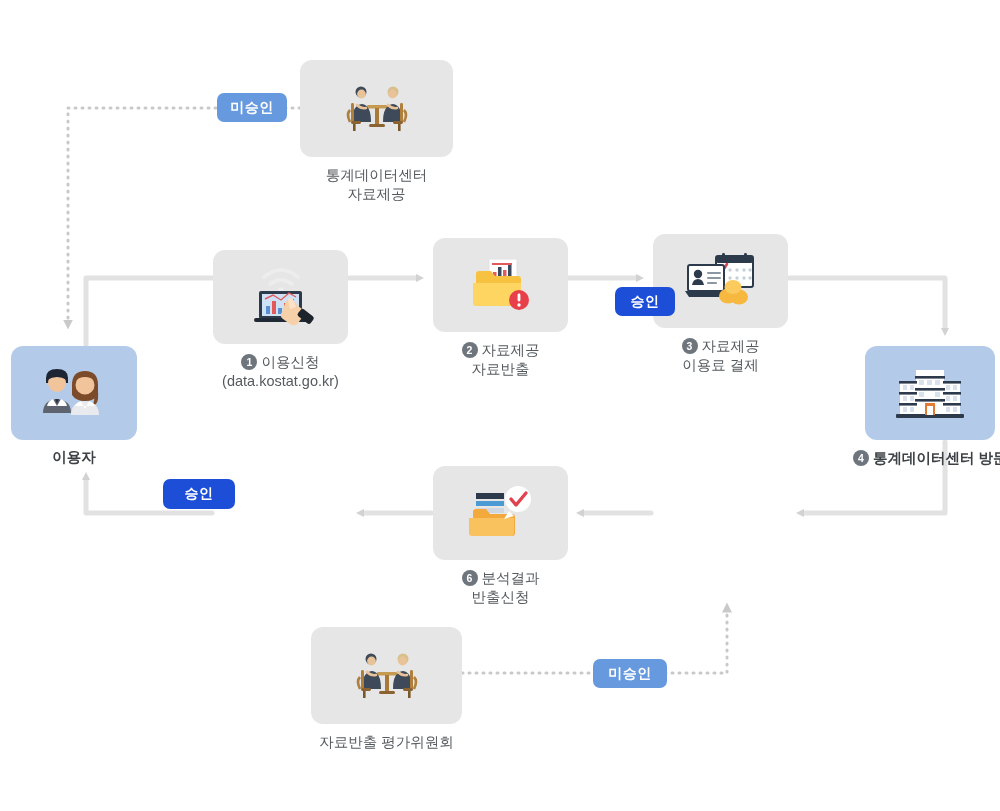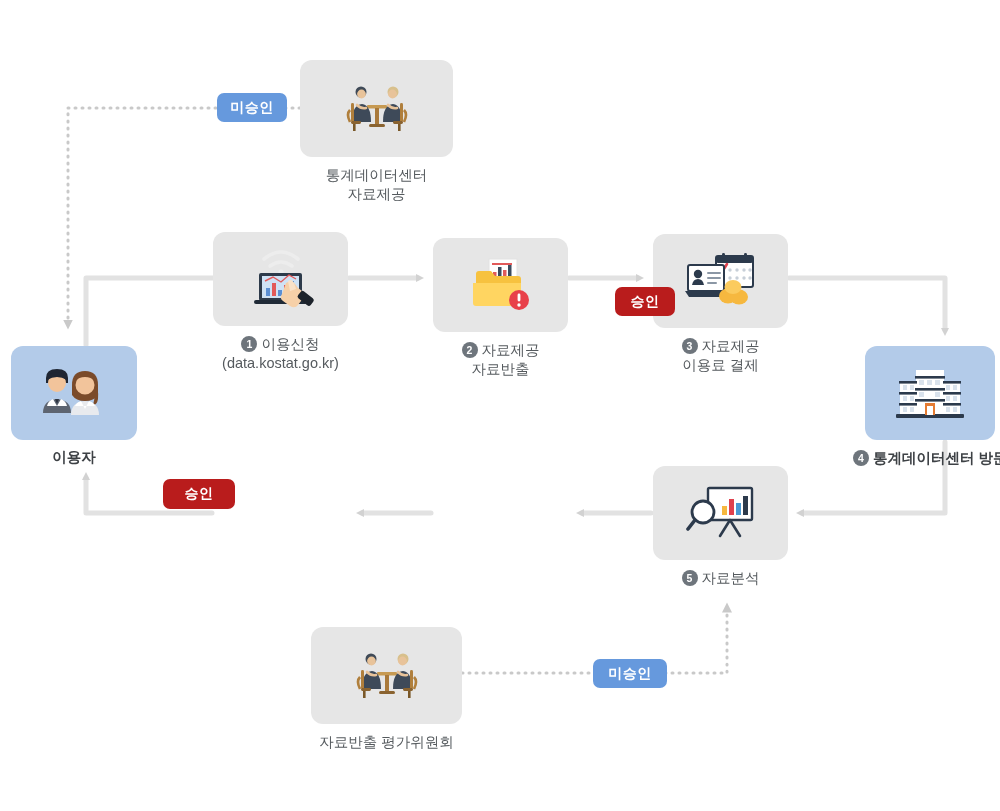--- a/index.html
+++ b/index.html
@@ -84,21 +84,21 @@
     font-size: 14px;
     font-weight: bold;
     letter-spacing: .5px;
     display: flex;
     align-items: center;
     justify-content: center;
     box-sizing: border-box;
     margin-left: 43px;
   }
   .badge.blue { background: #6699dd; }
-  .badge.red  { background: #b91c1c; }
+  .badge.red  { background: #1d4ed8; }
 
   
   .icon { display: block; }
 </style>
 </head>
 <body>
 
 <div id="stage">
 
   <svg id="wires" viewBox="0 0 1000 811">
@@ -162,21 +162,21 @@
         <rect x="52" y="42" width="10" height="3" rx="1.4" fill="#8a6330"></rect>
         <rect x="57" y="45" width="2.6" height="7" fill="#7a5828"></rect>
       </svg>
     </div>
     <div class="caption">
       <span class="line">통계데이터센터</span>
       <span class="line">자료제공</span>
     </div>
   </div>
 
-  <div class="node grey" style="left:213px; top:232px;">
+  <div class="node grey" style="left:213px; top:250px;">
     <div class="card" style="width:135px;height:94px;">
       <svg class="icon" width="78" height="64" viewBox="0 0 78 64">
 
         <g fill="none" stroke="#ededed" stroke-width="3.6" stroke-linecap="round">
           <path d="M22,12 q17,-14 34,0"></path>
           <path d="M28,19 q11,-8 22,0"></path>
         </g>
         <circle cx="39" cy="25" r="2.6" fill="#ededed"></circle>
 
         <rect x="17" y="26" width="43" height="28" rx="2" fill="#2d3a4a"></rect>
@@ -316,41 +316,41 @@
         <rect x="33" y="40" width="6" height="9" fill="#ffffff"></rect>
       </svg>
     </div>
     <div class="caption bold">
       <span class="line">
         <span class="stepnum">4</span><span>통계데이터센터 방문</span>
       </span>
     </div>
   </div>
 
-  <div class="node grey" style="left:653px; top:466px;">
+
+  <div class="node grey" style="left:433px; top:466px;">
     <div class="card" style="width:135px;height:94px;">
-      <svg class="icon" width="70" height="58" viewBox="0 0 70 58">
-        <rect x="22" y="4" width="44" height="32" rx="1.5" fill="#ffffff" stroke="#2c3a4c" stroke-width="2.4"></rect>
-        <rect x="36" y="22" width="5" height="9" fill="#f6b83f"></rect>
-        <rect x="43" y="15" width="5" height="16" fill="#e0424e"></rect>
-        <rect x="50" y="19" width="5" height="12" fill="#4a9ad4"></rect>
-        <rect x="57" y="12" width="5" height="19" fill="#2c3a4c"></rect>
-        <path d="M44,36 l-10,16" stroke="#2c3a4c" stroke-width="2.6" stroke-linecap="round"></path>
-        <path d="M44,36 l10,16" stroke="#2c3a4c" stroke-width="2.6" stroke-linecap="round"></path>
-        <circle cx="17" cy="28" r="11" fill="#ffffff" stroke="#2c3a4c" stroke-width="2.8"></circle>
-        <path d="M9,36 L2,45" stroke="#2c3a4c" stroke-width="3.6" stroke-linecap="round"></path>
+      <svg class="icon" width="70" height="56" viewBox="0 0 70 56">
+        <rect x="10" y="8" width="28" height="6" fill="#2c3a4c"></rect>
+        <rect x="10" y="16" width="28" height="5" fill="#4a9ad4"></rect>
+        <rect x="10" y="23" width="28" height="5" fill="#cfd8e2"></rect>
+        <path d="M6,24 h14 l4,5 h22 a3,3 0 0 1 3,3 v16 a3,3 0 0 1 -3,3 h-36 a3,3 0 0 1 -3,-3 v-21 a3,3 0 0 1 3,-3 z" fill="#f3a93c"></path>
+        <path d="M3,33 h45 v15 a3,3 0 0 1 -3,3 h-39 a3,3 0 0 1 -3,-3 z" fill="#f9c25f"></path>
+        <circle cx="52" cy="14" r="13" fill="#ffffff"></circle>
+        <path d="M43,26 l-5,8 l10,-3 z" fill="#ffffff"></path>
+        <path d="M45,14 l5,6 l10,-12" stroke="#e0424e" stroke-width="3.4" fill="none" stroke-linecap="round" stroke-linejoin="round"></path>
       </svg>
     </div>
     <div class="caption">
       <span class="line">
-        <span class="stepnum">5</span><span>자료분석</span>
+        <span class="stepnum">6</span><span>분석결과</span>
       </span>
-    </div>
-  </div>
-
+      <span class="line">반출신청</span>
+    </div>
+  </div>
 
 
   <div class="node grey" style="left:311px; top:627px;">
     <div class="card" style="width:151px;height:97px;">
       <svg class="icon" width="72" height="60" viewBox="0 0 72 60">
         <rect x="26" y="26" width="20" height="3.5" rx="1" fill="#c79a52"></rect>
         <rect x="34" y="29" width="4" height="17" fill="#a9793a"></rect>
         <rect x="28" y="45" width="16" height="3" rx="1.5" fill="#8a6330"></rect>
         <circle cx="20" cy="13" r="5.5" fill="#3f4a57"></circle>
         <circle cx="20.5" cy="15" r="4.4" fill="#e8c39a"></circle>

